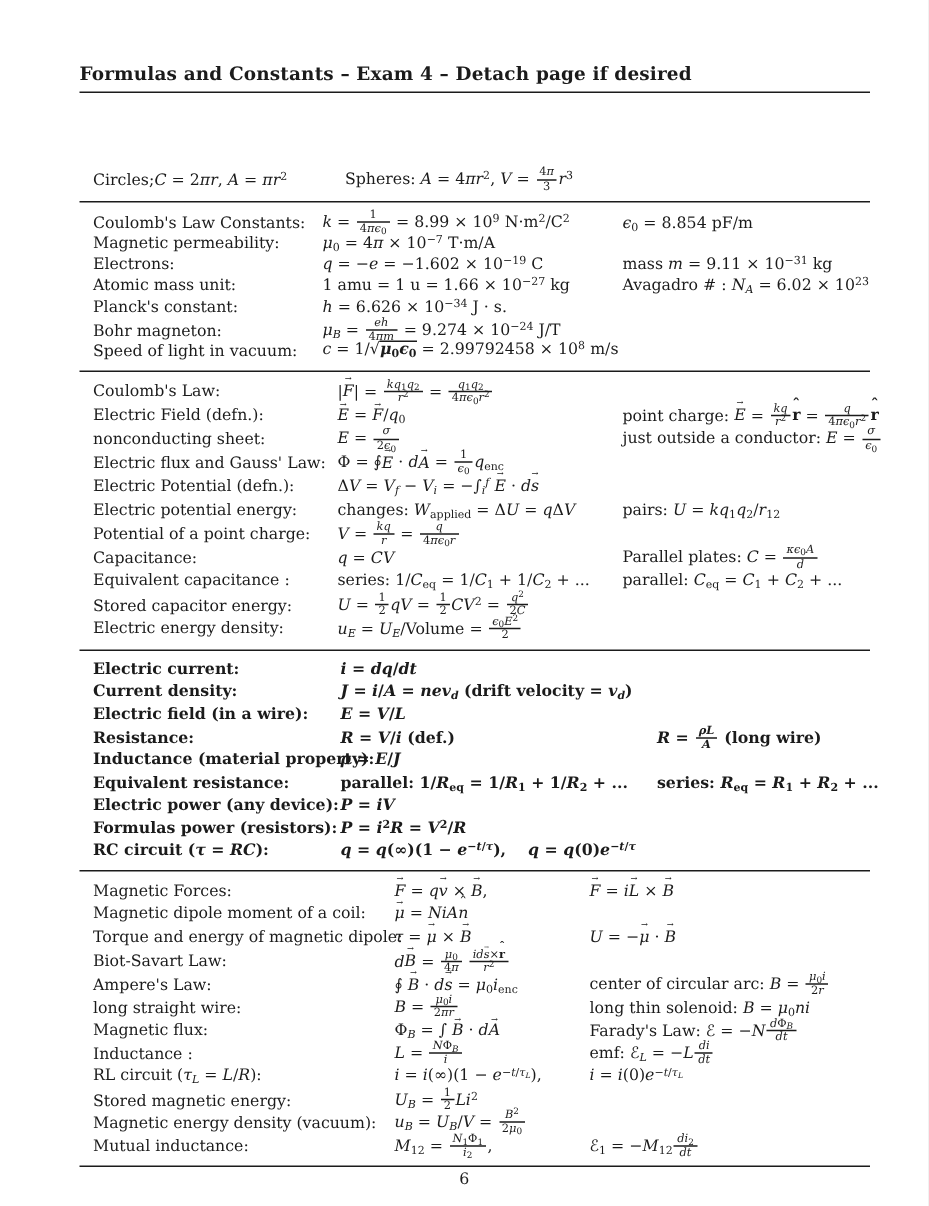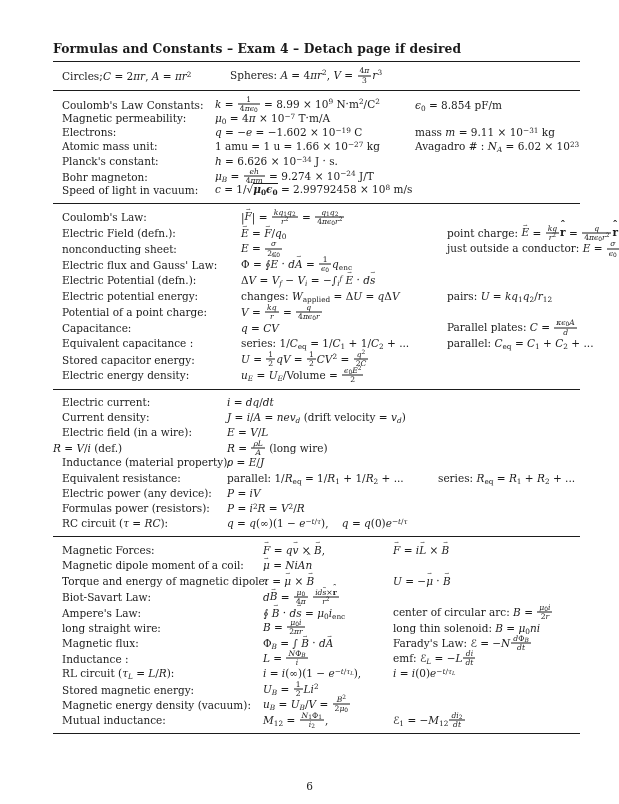--- a/index.html
+++ b/index.html
@@ -5,26 +5,26 @@
   html,body { margin:0; padding:0; background:#e8e8e8; }
   .page {
     width:619px; height:804px; box-sizing:border-box; position:relative;
     background:#ffffff; margin:0 auto; overflow:hidden;
     padding:42px 39px 12px 53px;
     font-family:"DejaVu Serif","DejaVu Sans",serif;
     font-size:10.5px; color:#1b1b1b;
   }
   .title { font-weight:bold; font-size:12.3px; line-height:14px; margin:0 0 5px 0; letter-spacing:0.1px; }
   .rule { border-top:1px solid #1b1b1b; height:0; }
-  .geom { display:grid; grid-template-columns:50px 127px auto; align-items:center; height:28px; }
+  .geom { display:grid; grid-template-columns:50px 127px auto; align-items:center; height:28px;margin-top:44px; }
   .section { padding:5px 0 6px; }
   .frow { display:grid; align-items:center; }
   .s1 .frow { grid-template-columns:162px 200px auto; height:14.4px; }
-  .s2 .frow { grid-template-columns:172px 190px auto; height:15.8px;gap:16px; }
-  .s3 .frow { grid-template-columns:174px 211px auto; height:15.1px; }
+  .s2 .frow { grid-template-columns:172px 190px auto; height:15.8px; }
+  .s3 .frow { grid-template-columns:174px 211px auto; height:15.1px;font-weight:bold; }
   .s4 .frow { grid-template-columns:210px 130px auto; height:15.4px; }
   .cell { white-space:nowrap; }
   .cell.label { padding-left:9px; }
   sup, sub { font-size:0.70em; line-height:0; }
   sub { vertical-align:-0.28em; }
   sup { vertical-align:0.45em; }
   .fr { display:inline-block; vertical-align:middle; text-align:center;
         font-size:7.6px; line-height:1.08; margin:0 1px; transform:translateY(-0.5px); }
   .fr .t { display:block; border-bottom:0.8px solid #1b1b1b; padding:0 2px; }
   .fr .b { display:block; padding:0 2px; }
@@ -161,20 +161,21 @@
         <div class="cell label">Current density:</div>
         <div class="cell main"><i>J</i> = <i>i</i>/<i>A</i> = <i>nev</i><sub><i>d</i></sub> (drift velocity = <i>v</i><sub><i>d</i></sub>)</div>
         <div class="cell extra"></div>
       </div>
       <div class="frow">
         <div class="cell label">Electric field (in a wire):</div>
         <div class="cell main"><i>E</i> = <i>V</i>/<i>L</i></div>
         <div class="cell extra"></div>
       </div>
       <div class="frow">
+        <div class="cell label">Resistance:</div>
         <div class="cell main"><i>R</i> = <i>V</i>/<i>i</i> (def.)</div>
         <div class="cell extra"><i>R</i> = <span class="fr"><span class="t"><i>ρL</i></span><span class="b"><i>A</i></span></span> (long wire)</div>
       </div>
       <div class="frow">
         <div class="cell label">Inductance (material property):</div>
         <div class="cell main"><i>ρ</i> = <i>E</i>/<i>J</i></div>
         <div class="cell extra"></div>
       </div>
       <div class="frow">
         <div class="cell label">Equivalent resistance:</div>

